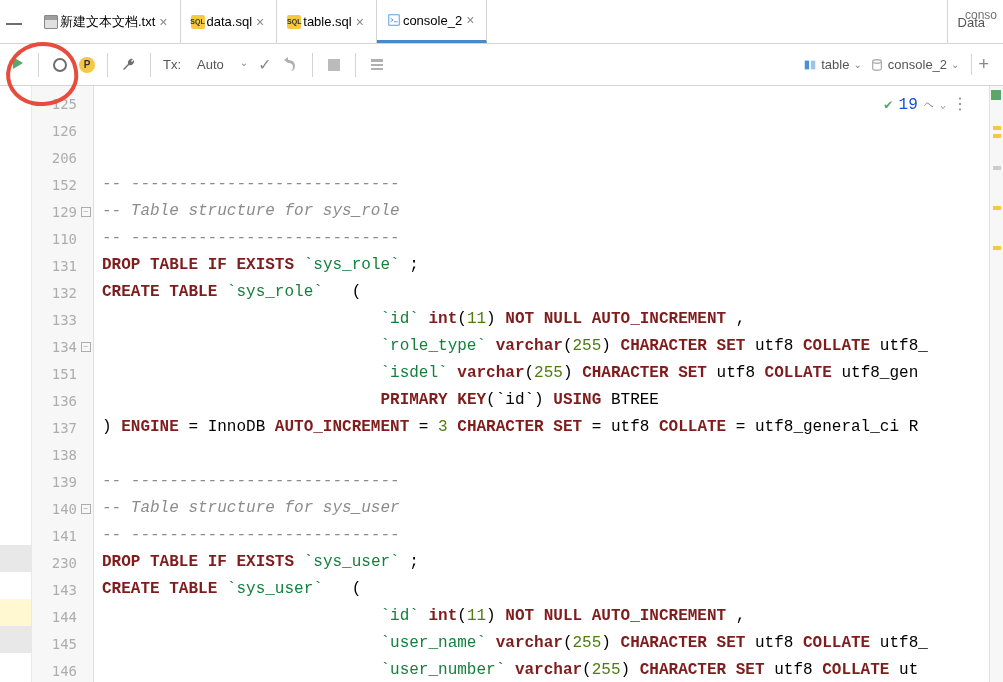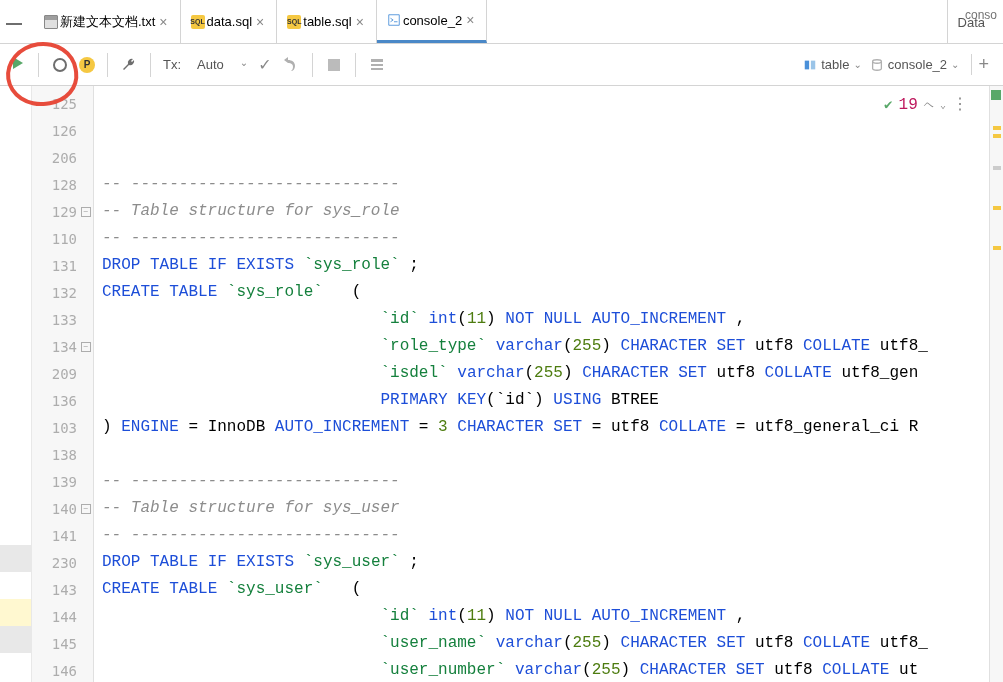--- a/index.html
+++ b/index.html
@@ -34,21 +34,21 @@
 .editor-area { display: flex; height: calc(100% - 86px); }
 .left-strip { width: 32px; background: #fff; border-right: 1px solid #e8e8e8; }
 .left-strip .hl { height: 27px; }
 .left-strip .hl.y { background: #fff8d0; }
 .left-strip .hl.g { background: #e8e8e8; }
 .gutter { width: 62px; background: #f7f7f7; border-right: 1px solid #e0e0e0; padding-top: 4px; position: relative; }
 .gutter-line { height: 27px; display: flex; align-items: center; justify-content: flex-end; padding-right: 16px; color: #adadad; font-family: "Consolas", monospace; font-size: 14px; position: relative; }
 .fold-mark { position: absolute; right: 2px; width: 10px; height: 10px; border: 1px solid #adadad; display: flex; align-items: center; justify-content: center; font-size: 8px; color: #adadad; cursor: pointer; }
 .code-area { flex: 1; font-family: "Consolas", "Courier New", monospace; font-size: 16px; line-height: 27px; padding-top: 4px; padding-left: 8px; position: relative; white-space: pre; overflow: hidden; }
 .code-line { height: 27px; }
-.kw { color: #1d4ed8; font-weight: normal; }
+.kw { color: #7f1d1d; font-weight: bold; }
 .bt { color: #15803d; }
 .num { color: #4d7c0f; }
 .cm { color: #8c8c8c; font-style: italic; }
 .id { color: #000; }
 .badge-top { position: absolute; right: 20px; top: 6px; display: flex; align-items: center; gap: 6px; }
 .green-check { color: #59a869; font-size: 14px; }
 .up-dn { color: #888; font-size: 10px; cursor: pointer; }
 .dots { color: #888; letter-spacing: 1px; cursor: pointer; }
 .red-circle { position: absolute; left: 6px; top: 42px; width: 72px; height: 64px; border: 4px solid #e74c3c; border-radius: 50% 50% 45% 50%; transform: rotate(-8deg); pointer-events: none; z-index: 50; }
 .right-strip { width: 14px; background: #f7f7f7; border-left: 1px solid #e0e0e0; position: relative; }
@@ -180,44 +180,44 @@
       <div class="hl"></div>
       <div class="hl y"></div>
       <div class="hl g"></div>
       <div class="hl"></div>
       <div class="hl"></div>
     </div>
   <div class="gutter" id="gutter">
       <div class="gutter-line">125</div>
       <div class="gutter-line">126</div>
       <div class="gutter-line">206</div>
-      <div class="gutter-line">128</div>
+      <div class="gutter-line">152</div>
       <div class="gutter-line">129<span class="fold-mark">−</span></div>
       <div class="gutter-line">110</div>
       <div class="gutter-line">131</div>
       <div class="gutter-line">132</div>
       <div class="gutter-line">133</div>
       <div class="gutter-line">134<span class="fold-mark">−</span></div>
-      <div class="gutter-line">209</div>
+      <div class="gutter-line">151</div>
       <div class="gutter-line">136</div>
-      <div class="gutter-line">103</div>
+      <div class="gutter-line">137</div>
       <div class="gutter-line">138</div>
       <div class="gutter-line">139</div>
       <div class="gutter-line">140<span class="fold-mark">−</span></div>
       <div class="gutter-line">141</div>
       <div class="gutter-line">230</div>
       <div class="gutter-line">143</div>
       <div class="gutter-line">144</div>
       <div class="gutter-line">145</div>
       <div class="gutter-line">146</div>
     </div>
   <div class="code-area" id="code-area">
     <div class="badge-top">
       <span class="green-check">✔</span>
-      <span style="color:#be185d">19</span>
+      <span style="color:#1d4ed8">19</span>
       <span class="up-dn">ヘ</span>
       <span class="up-dn">⌄</span>
       <span class="dots">⋮</span>
     </div>
     <div id="code-lines"><div class="code-line"><span class="cm">-- ----------------------------</span></div><div class="code-line"><span class="cm">-- Table structure for sys_role</span></div><div class="code-line"><span class="cm">-- ----------------------------</span></div><div class="code-line"><span class="kw">DROP</span> <span class="kw">TABLE</span> <span class="kw">IF</span> <span class="kw">EXISTS</span> <span class="bt">`sys_role`</span> ;</div><div class="code-line"><span class="kw">CREATE</span> <span class="kw">TABLE</span> <span class="bt">`sys_role`</span>   (</div><div class="code-line">                             <span class="bt">`id`</span> <span class="kw">int</span>(<span class="num">11</span>) <span class="kw">NOT</span> <span class="kw">NULL</span> <span class="kw">AUTO_INCREMENT</span> ,</div><div class="code-line">                             <span class="bt">`role_type`</span> <span class="kw">varchar</span>(<span class="num">255</span>) <span class="kw">CHARACTER</span> <span class="kw">SET</span> <span class="id">utf8</span> <span class="kw">COLLATE</span> <span class="id">utf8_</span></div><div class="code-line">                             <span class="bt">`isdel`</span> <span class="kw">varchar</span>(<span class="num">255</span>) <span class="kw">CHARACTER</span> <span class="kw">SET</span> <span class="id">utf8</span> <span class="kw">COLLATE</span> <span class="id">utf8_gen</span></div><div class="code-line">                             <span class="kw">PRIMARY</span> <span class="kw">KEY</span>(`id`) <span class="kw">USING</span> <span class="id">BTREE</span></div><div class="code-line">) <span class="kw">ENGINE</span> = <span class="id">InnoDB</span> <span class="kw">AUTO_INCREMENT</span> = <span class="num">3</span> <span class="kw">CHARACTER</span> <span class="kw">SET</span> = <span class="id">utf8</span> <span class="kw">COLLATE</span> = <span class="id">utf8_general_ci</span> R</div><div class="code-line"> </div><div class="code-line"><span class="cm">-- ----------------------------</span></div><div class="code-line"><span class="cm">-- Table structure for sys_user</span></div><div class="code-line"><span class="cm">-- ----------------------------</span></div><div class="code-line"><span class="kw">DROP</span> <span class="kw">TABLE</span> <span class="kw">IF</span> <span class="kw">EXISTS</span> <span class="bt">`sys_user`</span> ;</div><div class="code-line"><span class="kw">CREATE</span> <span class="kw">TABLE</span> <span class="bt">`sys_user`</span>   (</div><div class="code-line">                             <span class="bt">`id`</span> <span class="kw">int</span>(<span class="num">11</span>) <span class="kw">NOT</span> <span class="kw">NULL</span> <span class="kw">AUTO_INCREMENT</span> ,</div><div class="code-line">                             <span class="bt">`user_name`</span> <span class="kw">varchar</span>(<span class="num">255</span>) <span class="kw">CHARACTER</span> <span class="kw">SET</span> <span class="id">utf8</span> <span class="kw">COLLATE</span> <span class="id">utf8_</span></div><div class="code-line">                             <span class="bt">`user_number`</span> <span class="kw">varchar</span>(<span class="num">255</span>) <span class="kw">CHARACTER</span> <span class="kw">SET</span> <span class="id">utf8</span> <span class="kw">COLLATE</span> ut</div></div>
   </div>
   <div class="right-strip">
     <div class="top-green"></div>
     <div class="m y" style="top:40px"></div>
     <div class="m y" style="top:48px"></div>

